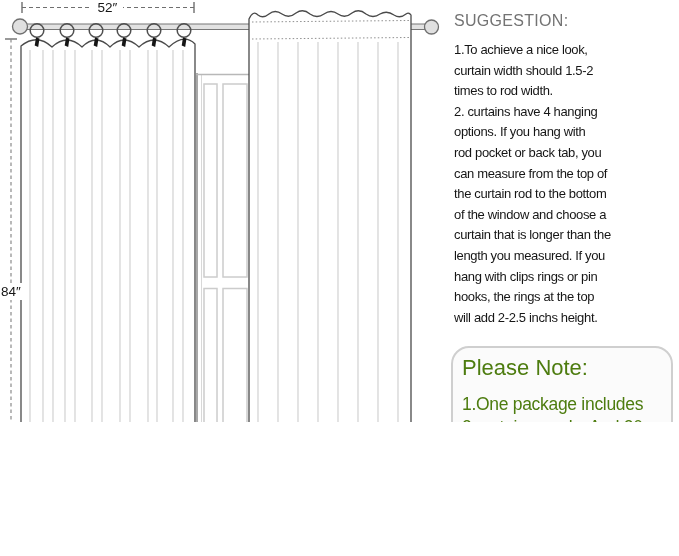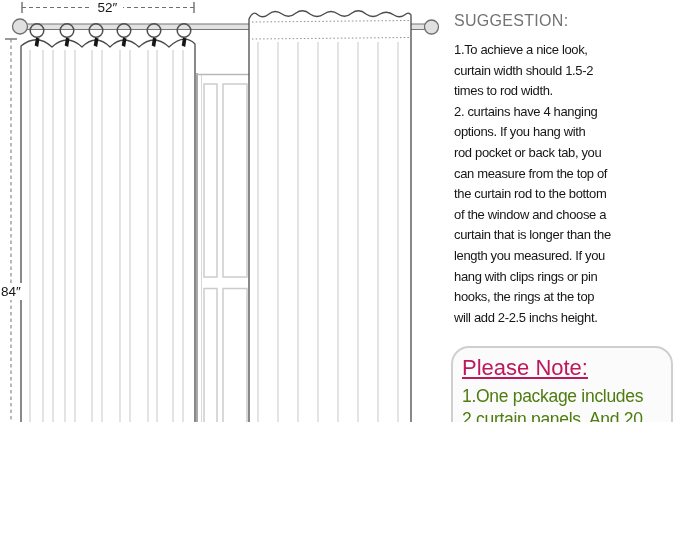--- a/index.html
+++ b/index.html
@@ -16,21 +16,21 @@
   .info p.sugg{
     margin:0;font-size:13px;line-height:20.6px;letter-spacing:-.35px;
     white-space:pre-line;color:#161616;
   }
   .note{
     position:absolute;left:451px;top:346px;width:222px;height:206px;
     box-sizing:border-box;border:2px solid #cfcfcf;border-radius:18px;
     background:#fbfbfb;padding:5px 4px 0 9px;
   }
   .note h2{
-    font-size:22px;line-height:30px;font-weight:400;margin:0 0 2px 0;color:#be185d;text-decoration:underline;
+    font-size:22px;line-height:30px;font-weight:400;margin:0 0 10px 0;color:#4d7c0f;
   }
   .note p{
     margin:0;font-size:17.5px;line-height:22.5px;letter-spacing:-.3px;
     white-space:pre-line;color:#4d7c0f;
   }
   svg text{font-family:"Liberation Sans",sans-serif;}
 </style>
 </head>
 <body>
 

